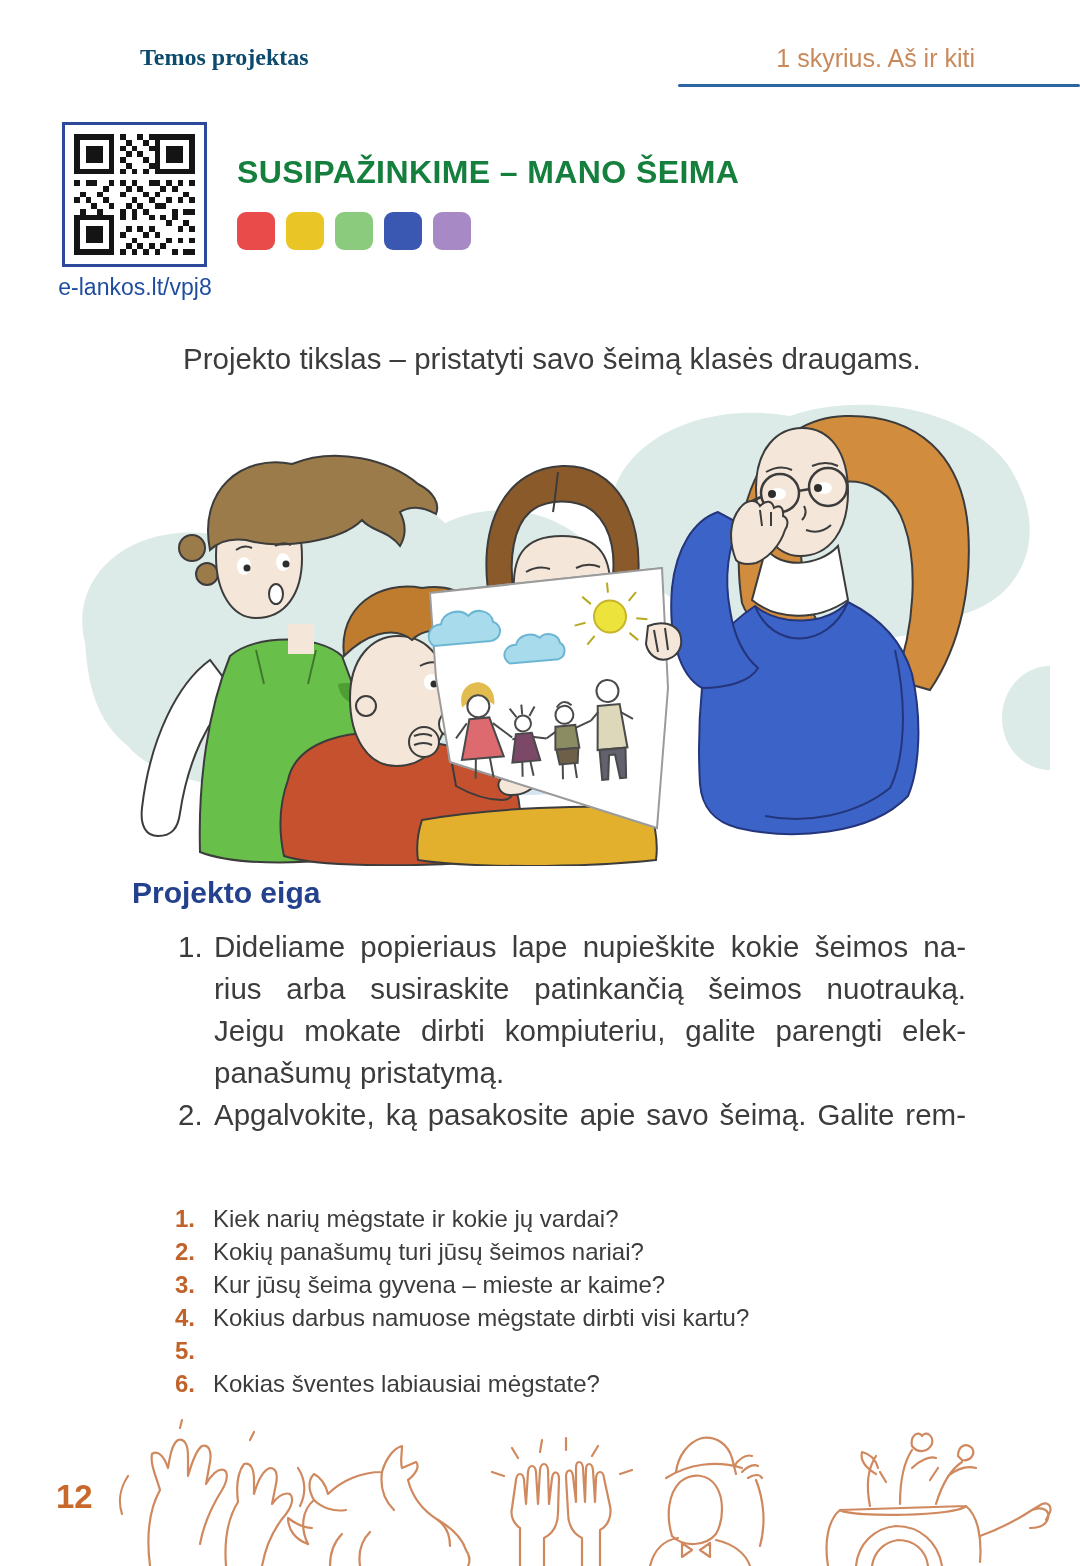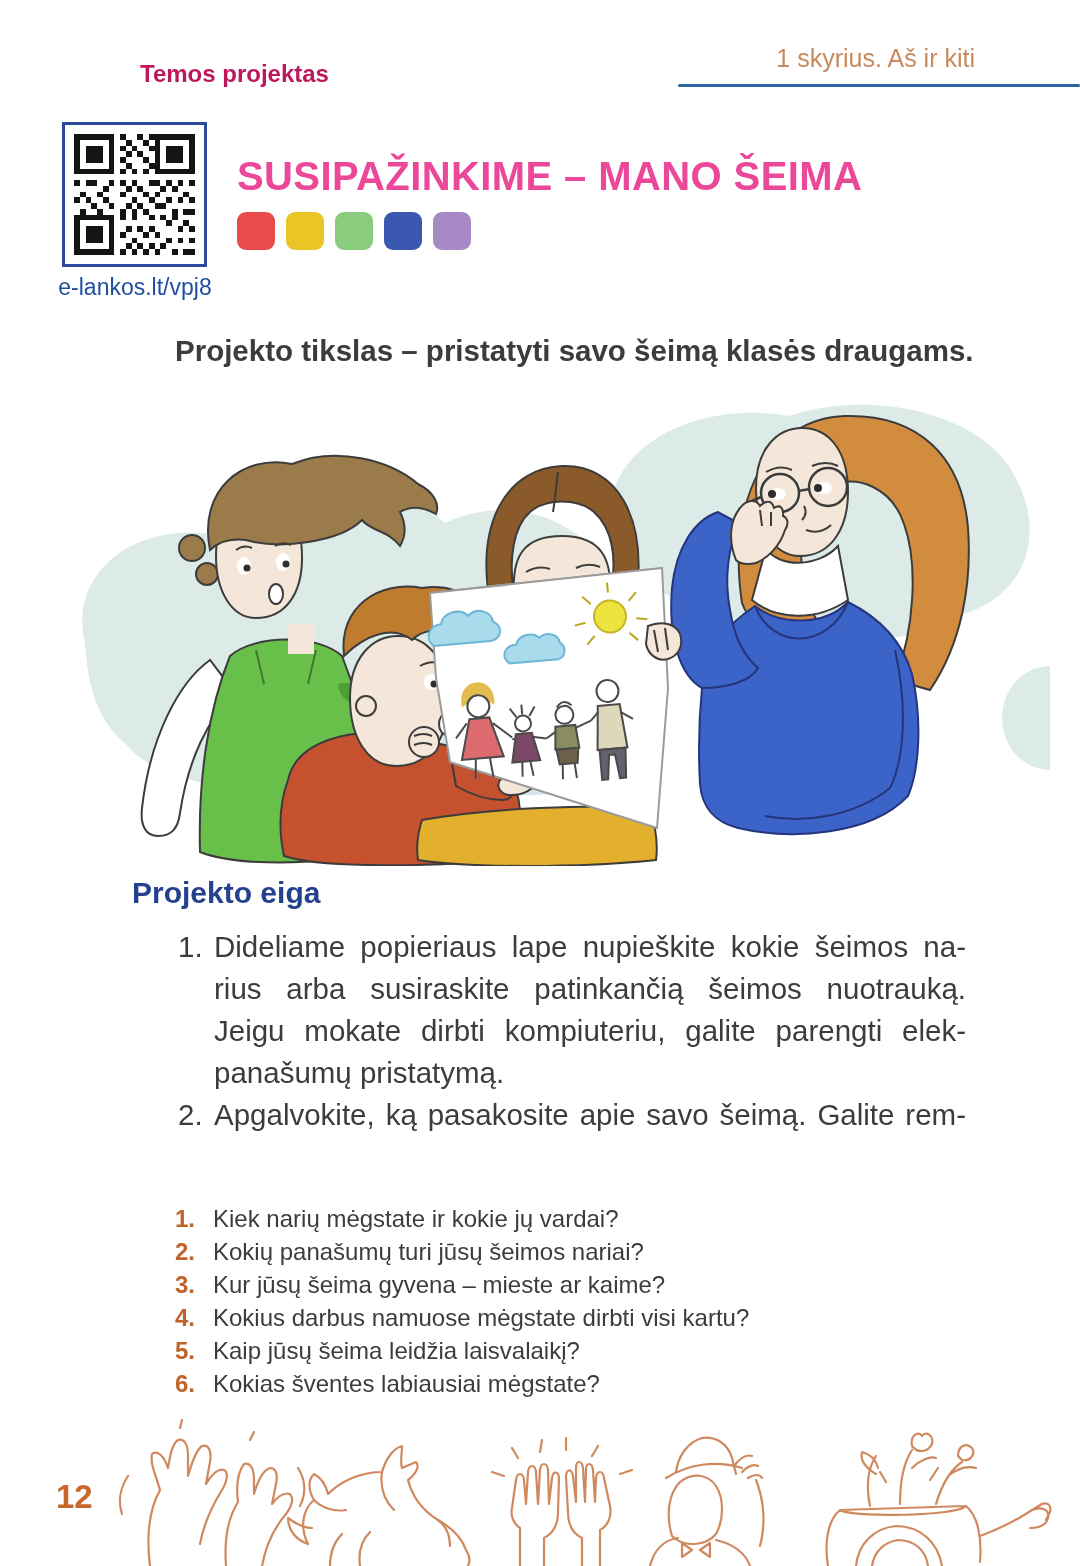--- a/index.html
+++ b/index.html
@@ -1,32 +1,32 @@
 <!DOCTYPE html>
 <html><head>
 <meta charset="utf-8">
 <style>
   html,body{margin:0;padding:0;background:#ffffff;}
   .page{position:relative;width:1080px;height:1566px;background:#fff;overflow:hidden;
         font-family:"Liberation Sans", sans-serif;color:#3c3c3c;}
   .abs{position:absolute;}
 
   
-  .head-left{left:140px;top:60px;font-size:24px;font-weight:bold;color:#be185d;}
+  .head-left{left:140px;top:44px;font-size:24px;font-weight:bold;color:#0c4a6e;font-family:Liberation Serif, serif;}
   .head-right{left:0;top:44px;width:963px;text-align:right;font-size:25px;color:#c88a5c;margin-left:12px;}
   .head-rule{left:678px;top:84px;width:402px;height:3px;background:#2b66a3;border-radius:2px;}
 
   
   .qr-box{left:62px;top:122px;width:145px;height:145px;border:3px solid #2b4a9b;
           box-sizing:border-box;background:#fff;padding:9px;}
   .qr-box svg{width:100%;height:100%;display:block;}
   .qr-caption{left:50px;top:274px;width:170px;text-align:center;font-size:23px;color:#1f4d9e;}
 
   
-  .title{left:237px;top:154px;font-size:40px;font-weight:bold;color:#ec4899;letter-spacing:.4px;}
+  .title{left:237px;top:154px;font-size:32px;font-weight:bold;color:#15803d;letter-spacing:.4px;}
   .tags{left:237px;top:212px;display:flex;gap:11px;}
   .tag{width:38px;height:38px;border-radius:9px;}
 
   .intro{left:175px;top:334px;font-size:29.5px;color:#3c3c3c;}
 
   .illustration{left:50px;top:388px;width:1000px;height:478px;}
   .illustration svg{display:block;width:100%;height:100%;}
 
   .section-heading{left:132px;top:876px;font-size:30px;font-weight:bold;color:#24418e;}
 
@@ -87,21 +87,21 @@
 
   <h1 class="abs title" style="margin:0;">SUSIPAŽINKIME – MANO ŠEIMA</h1>
   <div class="abs tags">
     <span class="tag" style="background: rgb(233, 75, 75);"></span>
     <span class="tag" style="background: rgb(233, 198, 38);"></span>
     <span class="tag" style="background: rgb(139, 203, 125);"></span>
     <span class="tag" style="background: rgb(58, 87, 178);"></span>
     <span class="tag" style="background: rgb(166, 137, 197);"></span>
   </div>
 
-  <p class="abs intro" style="margin:0;font-weight:bold;">Projekto tikslas – pristatyti savo šeimą klasės draugams.</p>
+  <p class="abs intro" style="margin:8px;">Projekto tikslas – pristatyti savo šeimą klasės draugams.</p>
 
   <figure class="abs illustration" style="margin:0;">
     <svg viewBox="0 0 1000 478" aria-hidden="true">
 
       <g>
         <path fill="#dcebe8" d="M35,255 C18,185 85,130 175,148 C210,85 330,72 395,135 C470,100 565,140 565,225
           C625,245 640,330 575,365 C520,405 400,402 340,385 C255,415 115,405 78,358 C45,332 38,295 35,255 Z"></path>
         <path fill="#dcebe8" d="M560,125 C562,58 645,12 740,28 C820,0 940,25 968,95 C998,155 968,215 905,228
           C860,258 770,260 725,238 C645,235 572,195 560,125 Z"></path>
         <ellipse fill="#dcebe8" cx="1000" cy="330" rx="48" ry="52"></ellipse>
@@ -278,21 +278,20 @@
     <li class="q">
       <span class="q-num">3.</span>
       <span class="q-text">Kur jūsų šeima gyvena – mieste ar kaime?</span>
     </li>
     <li class="q">
       <span class="q-num">4.</span>
       <span class="q-text">Kokius darbus namuose mėgstate dirbti visi kartu?</span>
     </li>
     <li class="q">
       <span class="q-num">5.</span>
-      <span class="q-text">Kaip jūsų šeima leidžia laisvalaikį?</span>
     </li>
     <li class="q">
       <span class="q-num">6.</span>
       <span class="q-text">Kokias šventes labiausiai mėgstate?</span>
     </li>
   </ol>
 
   <div class="abs page-number">12</div>
 
   <div class="abs doodles">

